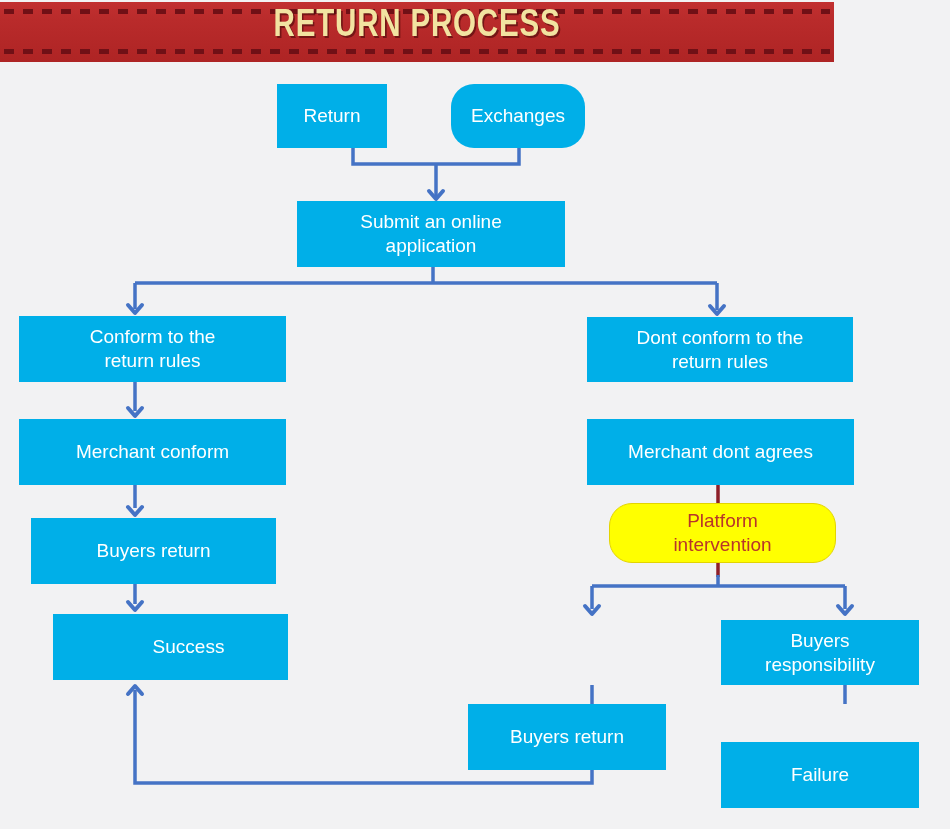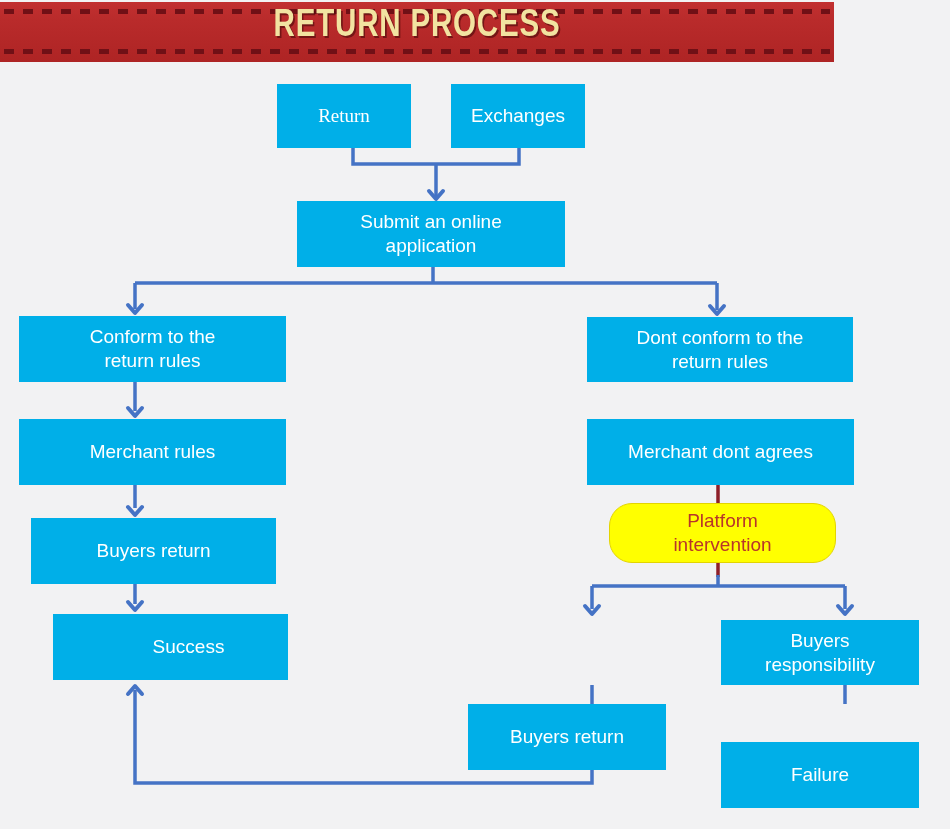--- a/index.html
+++ b/index.html
@@ -85,38 +85,38 @@
     <path class="ah" d="M585,606 L592,614 L599,606"></path>
     <path class="ah" d="M838,606 L845,614 L852,606"></path>
 
     <path class="ln" d="M592,685 L592,704"></path>
     <path class="ln" d="M845,685 L845,704"></path>
 
     <path class="ln" d="M592,770 L592,783 L135,783 L135,690"></path>
     <path class="ah" d="M128,694 L135,686 L142,694"></path>
   </svg>
 
-  <div class="node" style="left:277px;top:84px;width:134px;height:64px;font-family:Liberation Serif, serif;">
+  <div class="node" style="left:277px;top:84px;width:110px;height:64px;">
     <span class="lbl">Return</span>
   </div>
 
-  <div class="node" style="left:451px;top:84px;width:134px;height:64px;">
+  <div class="node" style="left:451px;top:84px;width:134px;height:64px;border-radius:23px;">
     <span class="lbl">Exchanges</span>
   </div>
 
   <div class="node w220" style="left:297px;top:201px;width:268px;height:66px;">
     <span class="lbl">Submit an online application</span>
   </div>
 
   <div class="node w170" style="left:19px;top:316px;width:267px;height:66px;">
     <span class="lbl">Conform to the return rules</span>
   </div>
 
   <div class="node" style="left:19px;top:419px;width:267px;height:66px;">
-    <span class="lbl">Merchant rules</span>
+    <span class="lbl">Merchant conform</span>
   </div>
 
   <div class="node" style="left:31px;top:518px;width:245px;height:66px;">
     <span class="lbl">Buyers return</span>
   </div>
 
   <div class="node" style="left:53px;top:614px;width:199px;height:66px;padding-left:36px;">
     <span class="lbl">Success</span>
   </div>
 

